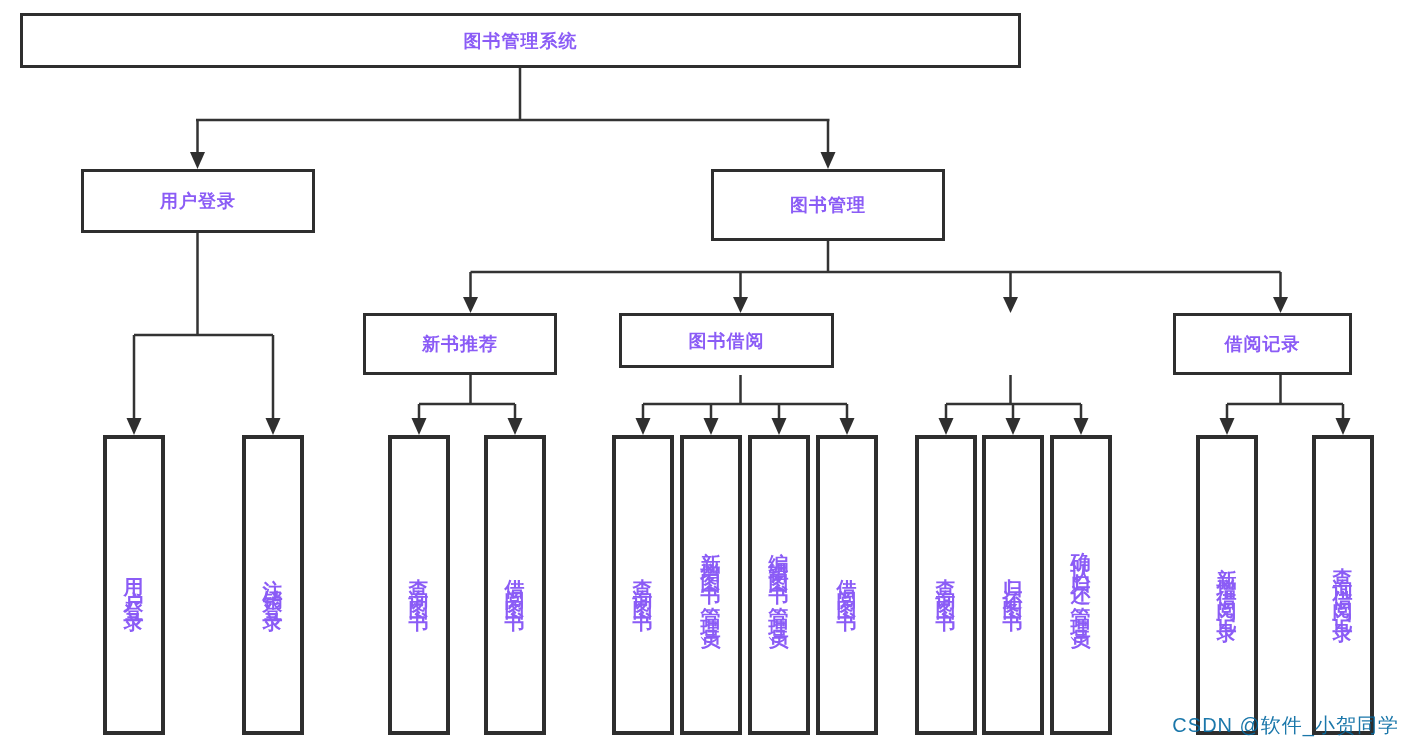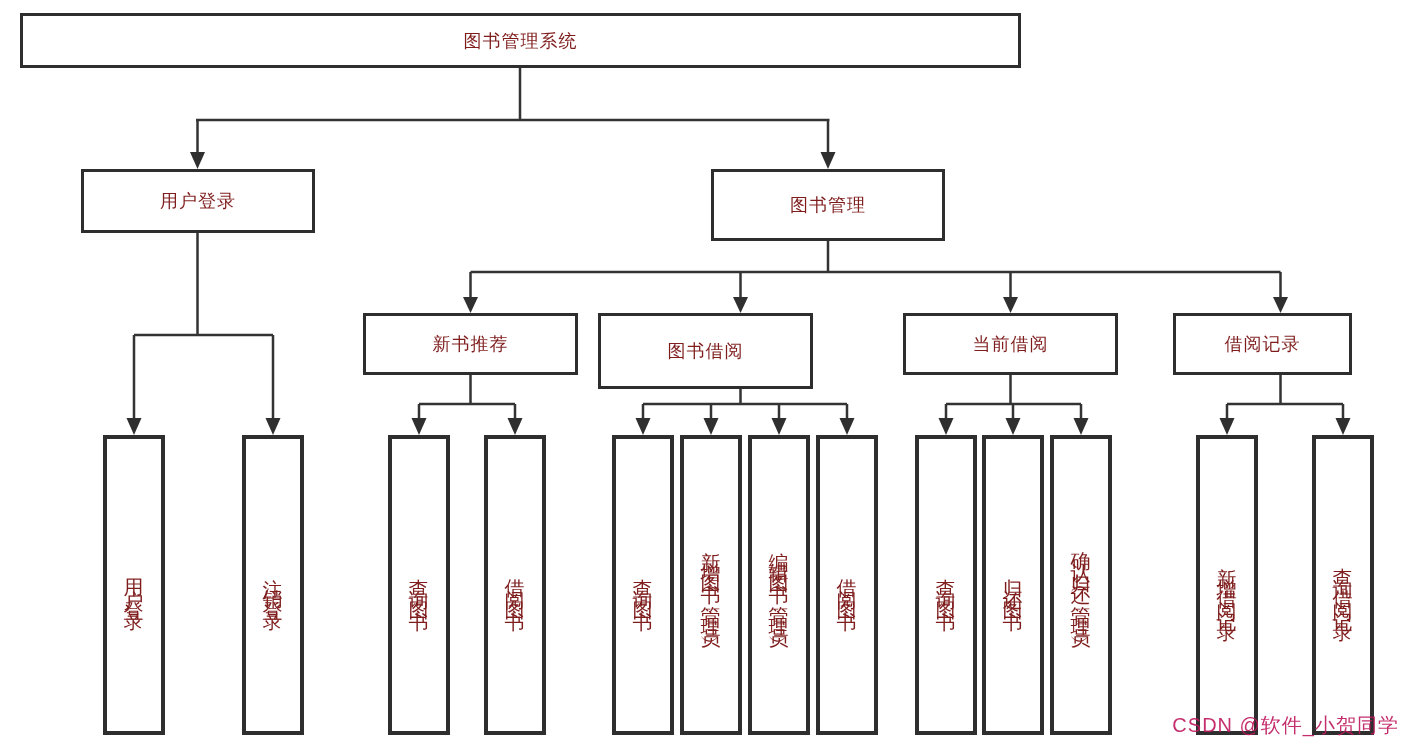--- a/index.html
+++ b/index.html
@@ -24,21 +24,22 @@
     pointer-events: none;
   }
   .box {
     position: absolute;
     box-sizing: border-box;
     background: #ffffff;
     border: 3px solid #2e2e2e;
     display: flex;
     align-items: center;
     justify-content: center;
-    color: #7f1d1d;
+    color: #8b5cf6;
+    font-weight: bold;
   }
   .hbox span {
     font-size: 18px;
     letter-spacing: 1px;
     white-space: nowrap;
   }
   .leaf {
     border-width: 4px;
     width: 62px;
     height: 300px;
@@ -50,21 +51,21 @@
     font-size: 20px;
     letter-spacing: 11px;
     line-height: 1;
     white-space: nowrap;
   }
   .watermark {
     position: absolute;
     top: 712px;
     right: 6px;
     font-size: 20px;
-    color: #be185d;
+    color: #0369a1;
     opacity: 0.9;
     letter-spacing: 1px;
     z-index: 10;
     white-space: nowrap;
   }
 </style>
 </head>
 <body>
 
 <div class="canvas">
@@ -106,28 +107,25 @@
     <span>图书管理系统</span>
   </div>
 
   <div class="box hbox" style="left:81px; top:169px; width:234px; height:64px;">
     <span>用户登录</span>
   </div>
   <div class="box hbox" style="left:711px; top:169px; width:234px; height:72px;">
     <span>图书管理</span>
   </div>
 
-  <div class="box hbox" style="left:363px; top:313px; width:215px; height:62px;">
+  <div class="box hbox" style="left:363px; top:313px; width:194px; height:62px;">
     <span>新书推荐</span>
   </div>
-  <div class="box hbox" style="left:598px; top:313px; width:215px; height:76px;">
+  <div class="box hbox" style="left:619px; top:313px; width:215px; height:55px;">
     <span>图书借阅</span>
-  </div>
-  <div class="box hbox" style="left:903px; top:313px; width:215px; height:62px;">
-    <span>当前借阅</span>
   </div>
   <div class="box hbox" style="left:1173px; top:313px; width:179px; height:62px;">
     <span>借阅记录</span>
   </div>
 
   <div class="box leaf" style="left:103px;">
     <span>用户登录</span>
   </div>
   <div class="box leaf" style="left:242px;">
     <span>注销登录</span>

